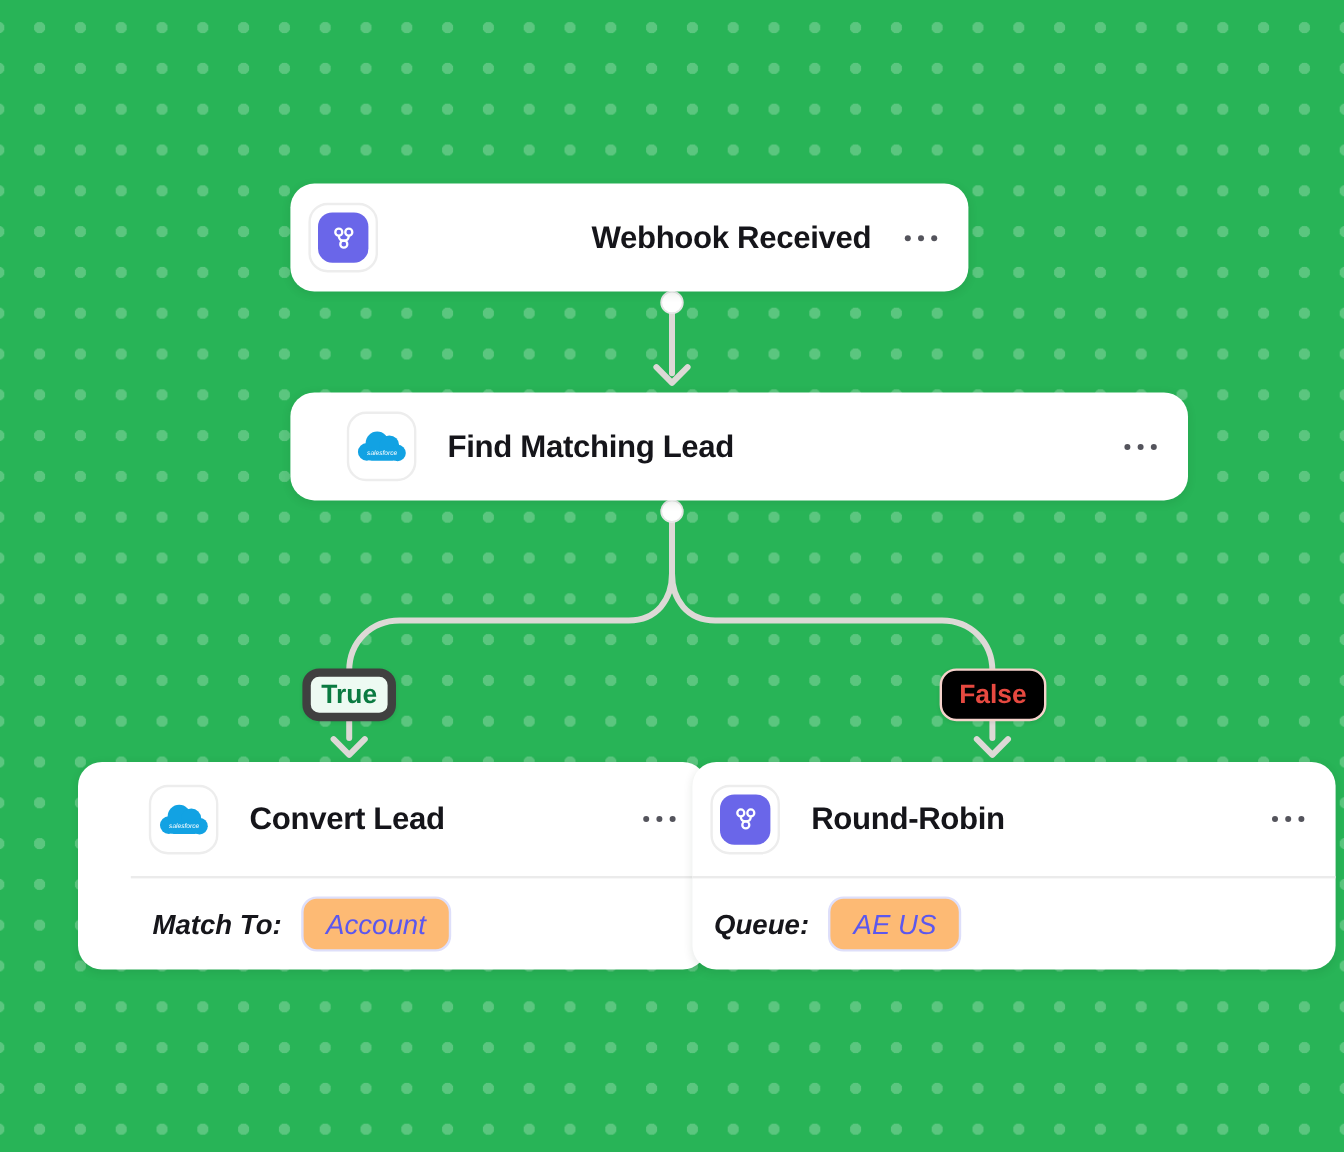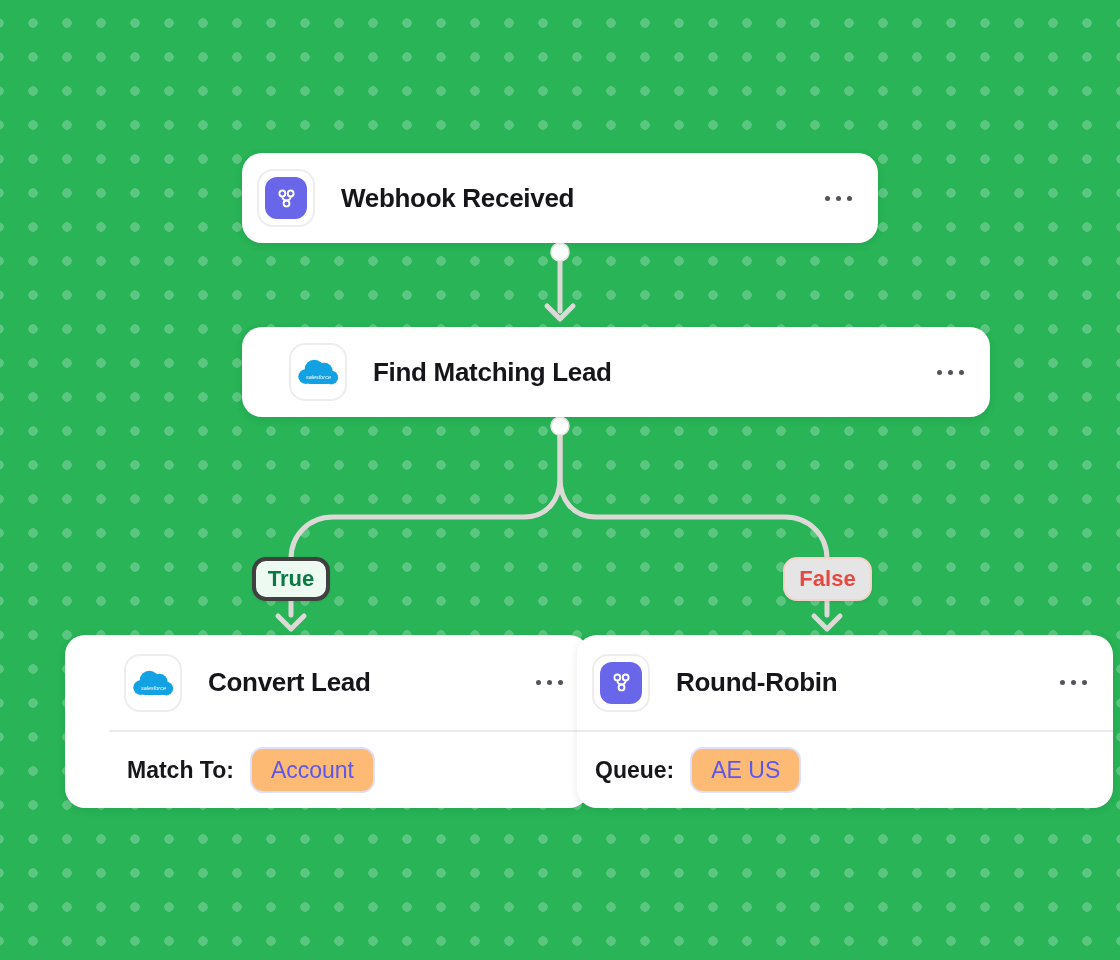--- a/index.html
+++ b/index.html
@@ -31,42 +31,42 @@
   .node-title{
     flex:1 1 auto;font-size:26px;font-weight:700;color:#15151a;letter-spacing:-0.3px;
     white-space:nowrap;
   }
   .menu-btn{
     margin-left:auto;display:flex;gap:6px;align-items:center;flex:0 0 auto;
     background:none;border:none;padding:6px 2px;cursor:pointer;
   }
   .menu-dot{width:5px;height:5px;border-radius:50%;background:#54545c;}
   .divider{height:2px;background:#ebebeb;margin:0;}
-  .param-row{display:flex;align-items:center;gap:16px;padding:0 20px 0 18px;height:76px;}
+  .param-row{display:flex;align-items:center;gap:16px;padding:0 20px 0 18px;height:76px;font-style:italic;}
   .param-label{font-size:23px;font-weight:600;color:#16161b;white-space:nowrap;}
   .value-chip{
     box-sizing:border-box;height:46px;display:flex;align-items:center;
     padding:0 19px;border-radius:13px;background:#fdba74;border:2px solid #dedffa;
     color:#5b57ee;font-size:23px;font-weight:500;cursor:pointer;white-space:nowrap;
   }
   .edge-label{
     position:absolute;z-index:3;box-sizing:border-box;height:44px;
     display:flex;align-items:center;justify-content:center;
     border-radius:14px;font-size:22px;font-weight:700;
     box-shadow:0 1px 3px rgba(0,0,0,0.07);
   }
   .edge-label.true{
     left:252px;top:557px;width:78px;
-    background:#edfaf2;border:4px solid #404040;color:#0a7a41;
+    background:#edfaf2;border:7px solid #404040;color:#0a7a41;
   }
   .edge-label.false{
     left:783px;top:557px;width:89px;
-    background:#e5e5e5;border:2px solid #f5d2cb;color:#e64940;
+    background:#000000;border:2px solid #f5d2cb;color:#e64940;
   }
-  .node-webhook{left:242px;top:153px;width:636px;}
+  .node-webhook{left:242px;top:153px;width:565px;text-align:right;}
   .node-findlead{left:242px;top:327px;width:716px;padding-left:32px;}
   .node-convert{left:65px;top:635px;width:480px;padding-left:44px;}
   .node-roundrobin{left:577px;top:635px;width:536px;}
 </style>
 </head>
 <body>
 
 <svg class="connector-layer" width="1120" height="960" viewBox="0 0 1120 960">
   <g fill="none" stroke="#ddd9d6" stroke-width="5" stroke-linecap="round" stroke-linejoin="round">
 

